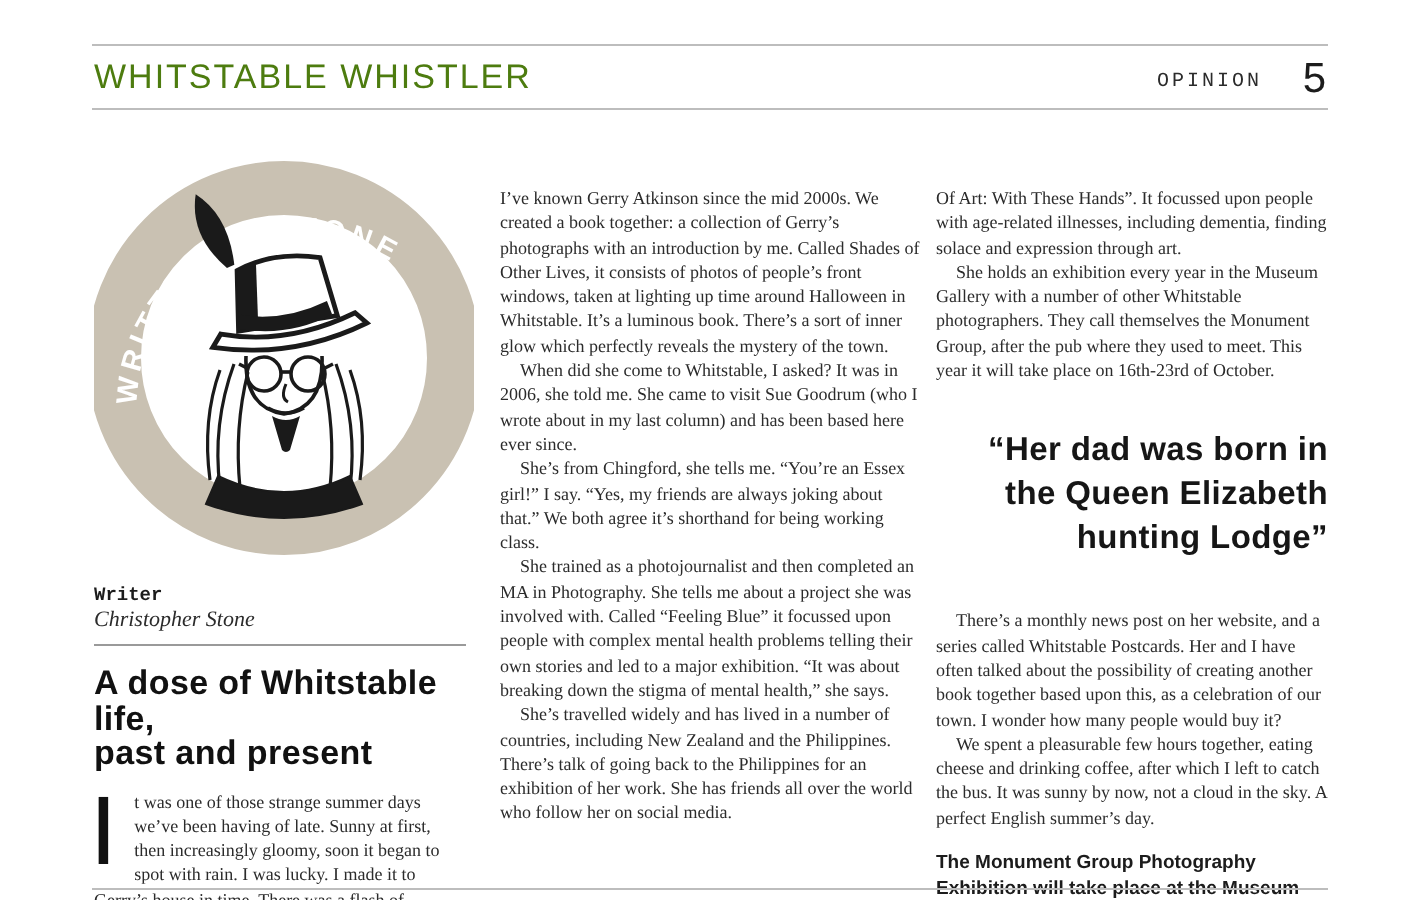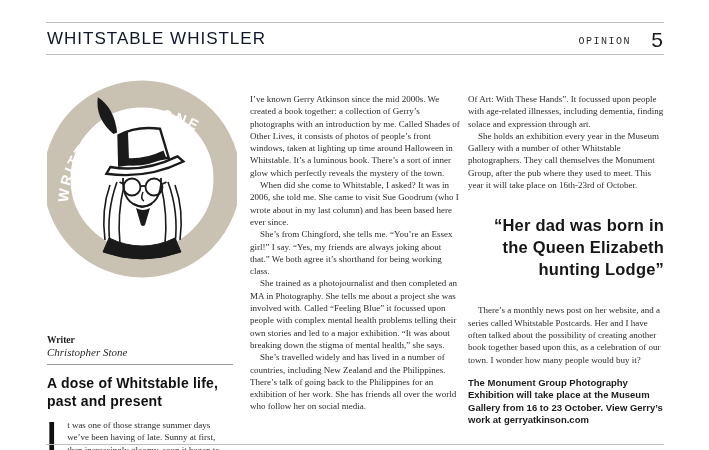--- a/index.html
+++ b/index.html
@@ -7,21 +7,21 @@
     position:relative;width:709px;height:450px;background:#ffffff;
     overflow:hidden;font-family:"Liberation Serif",serif;color:#2b2b2b;
   }
   .rule{position:absolute;left:46px;width:618px;height:1px;background:#bdbdbd;}
   .rule-top{top:22px;}
   .rule-header{top:54px;}
   .rule-bottom{top:444px;}
   
   .masthead{
     position:absolute;left:47px;top:29px;font-family:"Liberation Sans",sans-serif;
-    font-size:17px;letter-spacing:1px;color:#0f172a;font-weight:400;
+    font-size:17px;letter-spacing:1px;color:#4d7c0f;font-weight:400;
   }
   .section-label{
     position:absolute;right:78px;top:36px;font-family:Liberation Mono, monospace;
     font-size:10px;letter-spacing:1.5px;color:#2b2b2b;
   }
   .page-number{
     position:absolute;right:46px;top:28px;font-family:"Liberation Sans",sans-serif;
     font-size:21px;color:#1c1c1c;
   }
   
@@ -30,27 +30,27 @@
   .col3{position:absolute;left:468px;top:93px;width:196px;}
   .bodytext{font-size:9px;line-height:12.3px;text-align:left;}
   .bodytext p{margin:0;text-indent:10px;}
   .cont-first p:first-child{text-indent:0;}
   
   .badge-wrap{width:190px;height:218px;margin:0 auto 4px auto;}
   
   .credits{display:flex;margin:2px 0 6px 0;}
   .credit-block{width:93px;}
   .credit-label{
-    font-family:Liberation Serif, serif;font-weight:bold;font-size:9.5px;
-    color:#1c1c1c;line-height:12px;margin-top:42px;
+    font-family:Liberation Mono, monospace;font-weight:bold;font-size:9.5px;
+    color:#1c1c1c;line-height:12px;
   }
   .credit-name{font-style:italic;font-size:11px;line-height:12px;color:#2b2b2b;}
   .credit-rule{height:1px;background:#9a9a9a;margin:4px 0 10px 0;}
   .headline{
-    font-family:"Liberation Sans",sans-serif;font-weight:bold;font-size:14px;
+    font-family:"Liberation Sans",sans-serif;font-weight:bold;font-size:17px;
     line-height:17.5px;color:#111;margin:0 0 9px 0;letter-spacing:0.2px;
   }
   
   .intro{font-size:9px;line-height:12.3px;}
   .dropcap{
     float:left;font-family:"DejaVu Sans",sans-serif;font-weight:bold;
     font-size:46px;line-height:38px;margin:2px 5px 0 0;color:#111;
     transform:scaleX(0.55);transform-origin:left top;letter-spacing:-2px;
   }
   
@@ -162,18 +162,19 @@
     </div>
 
   <div class="col3">
     <div class="bodytext cont-first">
         <p>Of Art: With These Hands”. It focussed upon people with age-related illnesses, including dementia, finding solace and expression through art.</p>
         <p>She holds an exhibition every year in the Museum Gallery with a number of other Whitstable photographers. They call themselves the Monument Group, after the pub where they used to meet. This year it will take place on 16th-23rd of October.</p>
       </div>
     <div class="pull-quote">“Her dad was born in the Queen Elizabeth hunting Lodge”</div>
     <div class="bodytext">
         <p>There’s a monthly news post on her website, and a series called Whitstable Postcards. Her and I have often talked about the possibility of creating another book together based upon this, as a celebration of our town. I wonder how many people would buy it?</p>
+        <p>We spent a pleasurable few hours together, eating cheese and drinking coffee, after which I left to catch the bus. It was sunny by now, not a cloud in the sky. A perfect English summer’s day.</p>
       </div>
     <div class="footer-note">The Monument Group Photography Exhibition will take place at the Museum Gallery from 16 to 23 October. View Gerry’s work at gerryatkinson.com</div>
   </div>
 
   <div class="rule rule-bottom"></div>
 </div>
 
 </body></html>

